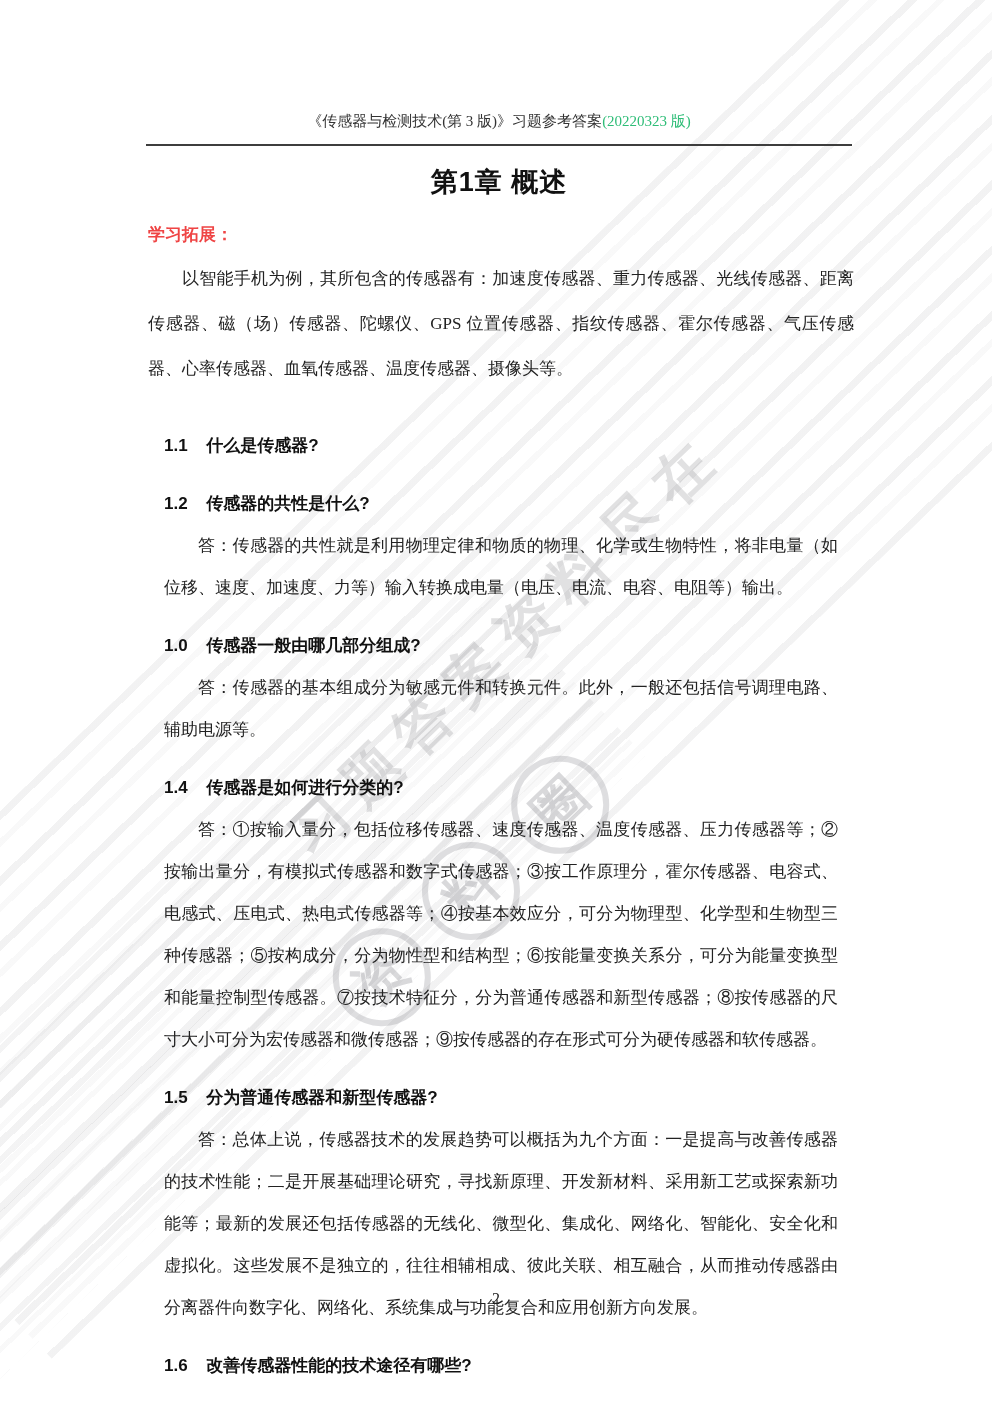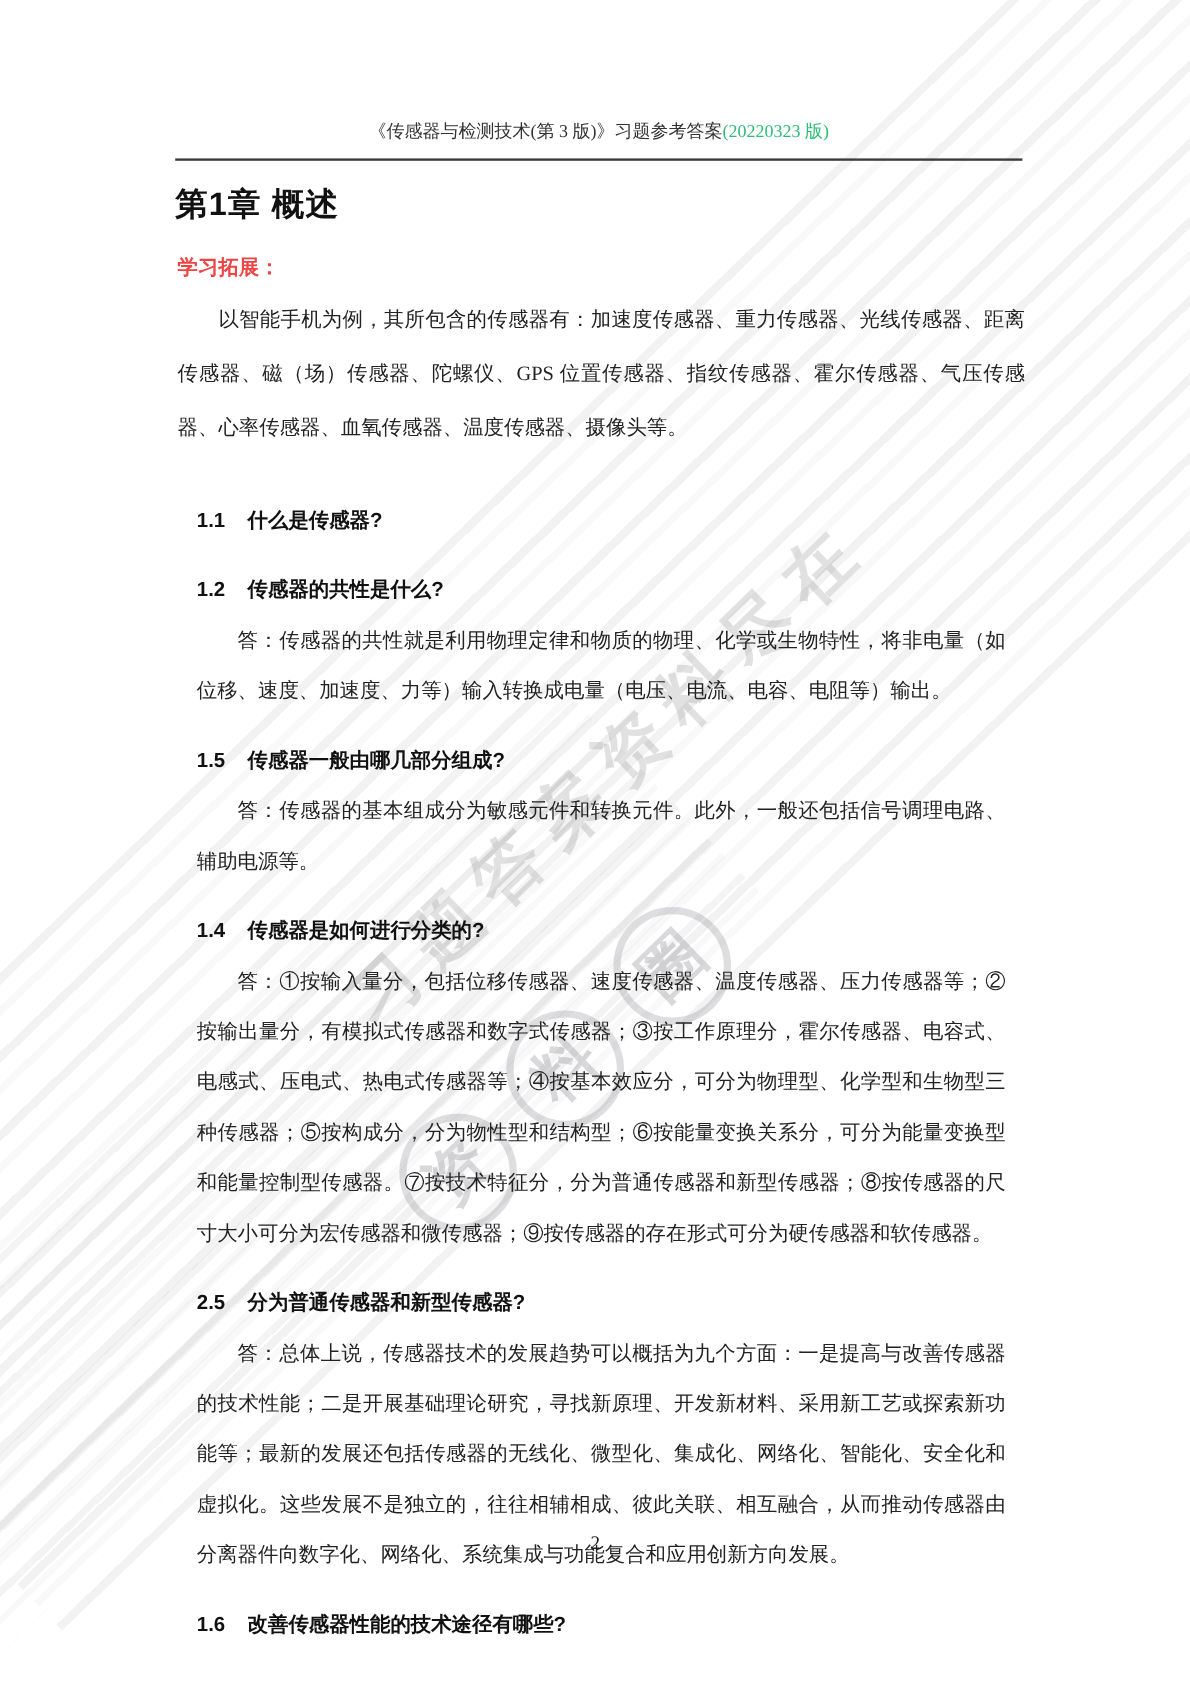--- a/index.html
+++ b/index.html
@@ -58,31 +58,32 @@
     display: flex; align-items: center; justify-content: center;
     font-family: "Liberation Sans", sans-serif;
     font-weight: bold; font-size: 52px;
     color: rgba(105,105,112,0.25);
   }
 
   
   .doc { position: relative; z-index: 1; }
   .header {
     padding-top: 100px;
-    width: 706px; margin: 0 auto 0 146px;
+    width: 706px; margin: 12px auto 0 146px;
     text-align: center;
     font-size: 15px; color: #333333;
   }
   .header .version { color: #2ebd77; }
   .divider {
     width: 706px; margin: 13px auto 0 146px;
     border: 0; border-top: 2px solid #3d3d3d; height: 0;
   }
   .chapter-title {
     width: 706px; margin: 18px auto 0 146px;
+    text-align: center;
     font-family: "Liberation Sans", "DejaVu Sans", sans-serif;
     font-weight: bold; font-size: 27px; color: #111111;
     letter-spacing: 1px;
   }
   .content {
     width: 706px; margin: 14px 140px 0 148px;
     font-size: 17px; line-height: 42px;
     text-align: justify;
   }
   .intro-heading {
@@ -139,31 +140,31 @@
       <div class="qa qa-first">
         <h3 class="qa-q"><span class="qa-num">1.1</span><span>什么是传感器?</span></h3>
       </div>
 
       <div class="qa">
         <h3 class="qa-q"><span class="qa-num">1.2</span><span>传感器的共性是什么?</span></h3>
         <p class="qa-a">答：传感器的共性就是利用物理定律和物质的物理、化学或生物特性，将非电量（如位移、速度、加速度、力等）输入转换成电量（电压、电流、电容、电阻等）输出。</p>
       </div>
 
       <div class="qa">
-        <h3 class="qa-q"><span class="qa-num">1.5</span><span>传感器一般由哪几部分组成?</span></h3>
+        <h3 class="qa-q"><span class="qa-num">1.0</span><span>传感器一般由哪几部分组成?</span></h3>
         <p class="qa-a">答：传感器的基本组成分为敏感元件和转换元件。此外，一般还包括信号调理电路、辅助电源等。</p>
       </div>
 
       <div class="qa">
         <h3 class="qa-q"><span class="qa-num">1.4</span><span>传感器是如何进行分类的?</span></h3>
         <p class="qa-a">答：①按输入量分，包括位移传感器、速度传感器、温度传感器、压力传感器等；②按输出量分，有模拟式传感器和数字式传感器；③按工作原理分，霍尔传感器、电容式、电感式、压电式、热电式传感器等；④按基本效应分，可分为物理型、化学型和生物型三种传感器；⑤按构成分，分为物性型和结构型；⑥按能量变换关系分，可分为能量变换型和能量控制型传感器。⑦按技术特征分，分为普通传感器和新型传感器；⑧按传感器的尺寸大小可分为宏传感器和微传感器；⑨按传感器的存在形式可分为硬传感器和软传感器。</p>
       </div>
 
       <div class="qa">
-        <h3 class="qa-q"><span class="qa-num">2.5</span><span>分为普通传感器和新型传感器?</span></h3>
+        <h3 class="qa-q"><span class="qa-num">1.5</span><span>分为普通传感器和新型传感器?</span></h3>
         <p class="qa-a">答：总体上说，传感器技术的发展趋势可以概括为九个方面：一是提高与改善传感器的技术性能；二是开展基础理论研究，寻找新原理、开发新材料、采用新工艺或探索新功能等；最新的发展还包括传感器的无线化、微型化、集成化、网络化、智能化、安全化和虚拟化。这些发展不是独立的，往往相辅相成、彼此关联、相互融合，从而推动传感器由分离器件向数字化、网络化、系统集成与功能复合和应用创新方向发展。</p>
       </div>
 
       <div class="qa">
         <h3 class="qa-q"><span class="qa-num">1.6</span><span>改善传感器性能的技术途径有哪些?</span></h3>
       </div>
 
     </div>
 
     <div class="page-number">2</div>

